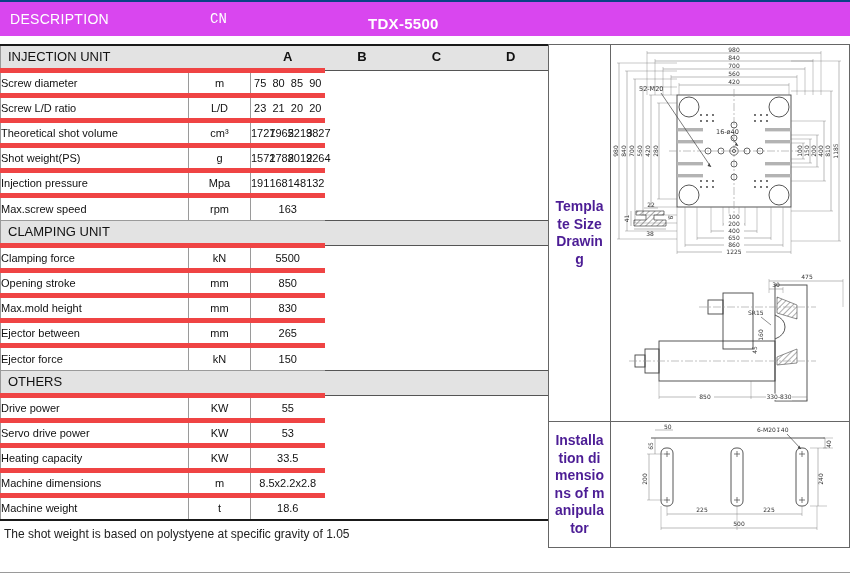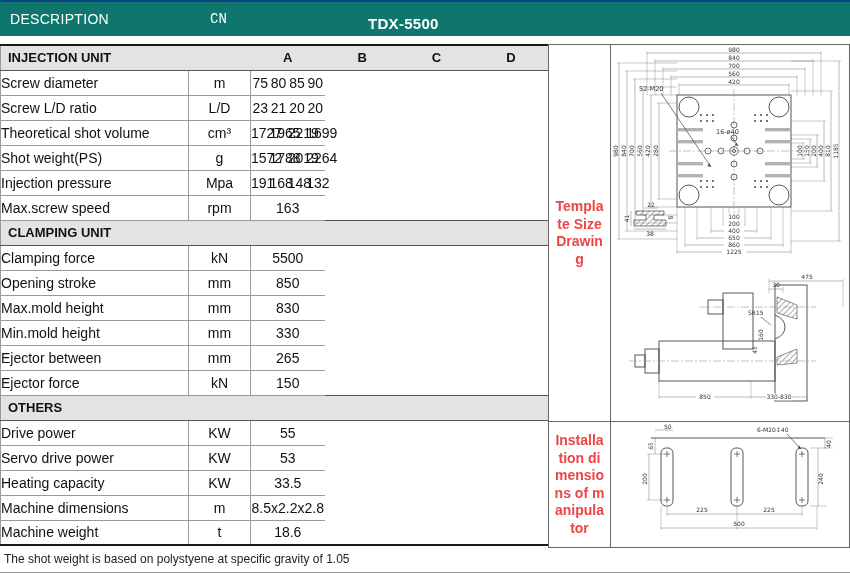--- a/index.html
+++ b/index.html
@@ -1,39 +1,39 @@
 <!DOCTYPE html>
 <html><head>
 <meta charset="utf-8">
 <style>
   html,body{margin:0;padding:0;background:#fff;}
   .page{width:850px;height:572px;font-family:"Liberation Sans",sans-serif;background:#fff;position:relative;border-bottom:1px solid #9a9a9a;overflow:hidden;}
   
-  .topbar{height:34px;border-top:2px solid #0b4286;background:#0f766e;color:#fff;display:flex;align-items:center;font-size:14px;}
+  .topbar{height:34px;border-top:2px solid #0b4286;background:#d946ef;color:#fff;display:flex;align-items:center;font-size:14px;}
   .topbar .desc{width:200px;padding-left:10px;letter-spacing:.3px;}
   .topbar .cn{width:158px;font-family:Liberation Mono, monospace;}
   .topbar .model{font-weight:bold;font-size:15px;letter-spacing:.3px;margin-top:8px;}
   .content{display:flex;margin-top:8px;}
   .left{width:548px;}
   table.spec{width:548px;border-collapse:collapse;table-layout:fixed;border-top:2px solid #1a1a1a;border-bottom:2px solid #1a1a1a;border-left:1px solid #9a9a9a;border-right:1px solid #777;}
-  table.spec td{height:25px;font-size:14px;color:#111;border-top:1px solid #ef4444;border-bottom:1px solid #9a9a9a;padding:0;box-sizing:border-box;}
+  table.spec td{height:25px;font-size:11px;color:#111;border-top:5px solid #ef4444;border-bottom:1px solid #9a9a9a;padding:0;box-sizing:border-box;}
   td.lbl{padding-left:7px;border-right:1px solid #9a9a9a;}
   td.unit{text-align:center;border-right:1px solid #9a9a9a;}
   td.vals{text-align:center;margin-top:8px;}
   td.vals .v{display:inline-block;width:25%;text-align:center;}
-  tr.sec td{background:#e3e3e3;font-weight:bold;font-size:13px;border-top:1px solid #555;border-bottom:1px solid #555;}
+  tr.sec td{background:#e3e3e3;font-weight:normal;font-size:13px;border-top:1px solid #555;border-bottom:1px solid #555;}
   tr.sec td.title{padding-left:7px;border-right:none;}
   tr.sec td.vals{font-weight:bold;}
   .footnote{font-size:12px;color:#222;padding:6px 2px 0 4px;}
   
   .right{width:302px;display:flex;flex-direction:column;}
   .panel{display:flex;border:1px solid #666;box-sizing:border-box;background:#fff;}
   .panel-top{height:378px;}
   .panel-bottom{height:126px;border-top:none;}
-  .panel-label{width:62px;border-right:1px solid #666;display:flex;align-items:center;justify-content:center;text-align:center;font-weight:bold;font-size:14px;color:#ef4444;padding:0 5px;box-sizing:border-box;word-break:break-all;line-height:1.25;}
+  .panel-label{width:62px;border-right:1px solid #666;display:flex;align-items:center;justify-content:center;text-align:center;font-weight:bold;font-size:14px;color:#4c1d95;padding:0 5px;box-sizing:border-box;word-break:break-all;line-height:1.25;}
   .panel-drawing{flex:1;position:relative;overflow:hidden;}
   svg{display:block;}
   svg text{font-family:"DejaVu Sans",sans-serif;fill:#333;}
   .dim{font-size:6.5px;}
   .dims{font-size:6px;}
 </style>
 </head>
 <body>
 
 <div class="page">
@@ -69,21 +69,21 @@
           <td class="vals"><span class="v">75</span><span class="v">80</span><span class="v">85</span><span class="v">90</span></td>
         </tr>
         <tr>
           <td class="lbl">Screw L/D ratio</td>
           <td class="unit">L/D</td>
           <td class="vals"><span class="v">23</span><span class="v">21</span><span class="v">20</span><span class="v">20</span></td>
         </tr>
         <tr>
           <td class="lbl">Theoretical shot volume</td>
           <td class="unit">cm³</td>
-          <td class="vals"><span class="v">1727</span><span class="v">1965</span><span class="v">2219</span><span class="v">1699</span></td>
+          <td class="vals"><span class="v">1727</span><span class="v">1965</span><span class="v">2219</span><span class="v">3827</span></td>
         </tr>
         <tr>
           <td class="lbl">Shot weight(PS)</td>
           <td class="unit">g</td>
           <td class="vals"><span class="v">1572</span><span class="v">1788</span><span class="v">2019</span><span class="v">2264</span></td>
         </tr>
         <tr>
           <td class="lbl">Injection pressure</td>
           <td class="unit">Mpa</td>
           <td class="vals"><span class="v">191</span><span class="v">168</span><span class="v">148</span><span class="v">132</span></td>
@@ -104,25 +104,20 @@
         </tr>
         <tr>
           <td class="lbl">Opening stroke</td>
           <td class="unit">mm</td>
           <td class="vals">850</td>
         </tr>
         <tr>
           <td class="lbl">Max.mold height</td>
           <td class="unit">mm</td>
           <td class="vals">830</td>
-        </tr>
-        <tr>
-          <td class="lbl">Min.mold height</td>
-          <td class="unit">mm</td>
-          <td class="vals">330</td>
         </tr>
         <tr>
           <td class="lbl">Ejector between</td>
           <td class="unit">mm</td>
           <td class="vals">265</td>
         </tr>
         <tr>
           <td class="lbl">Ejector force</td>
           <td class="unit">kN</td>
           <td class="vals">150</td>

